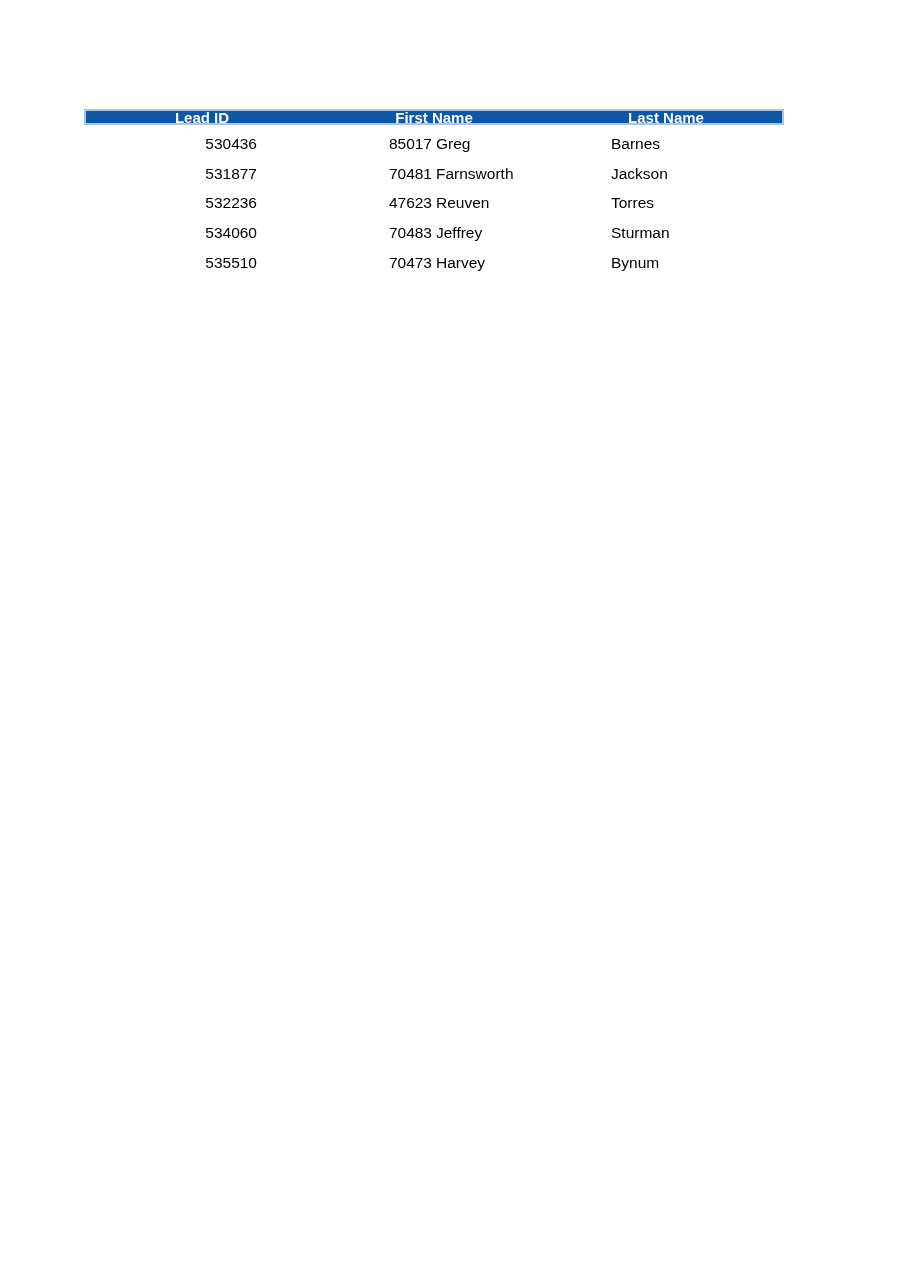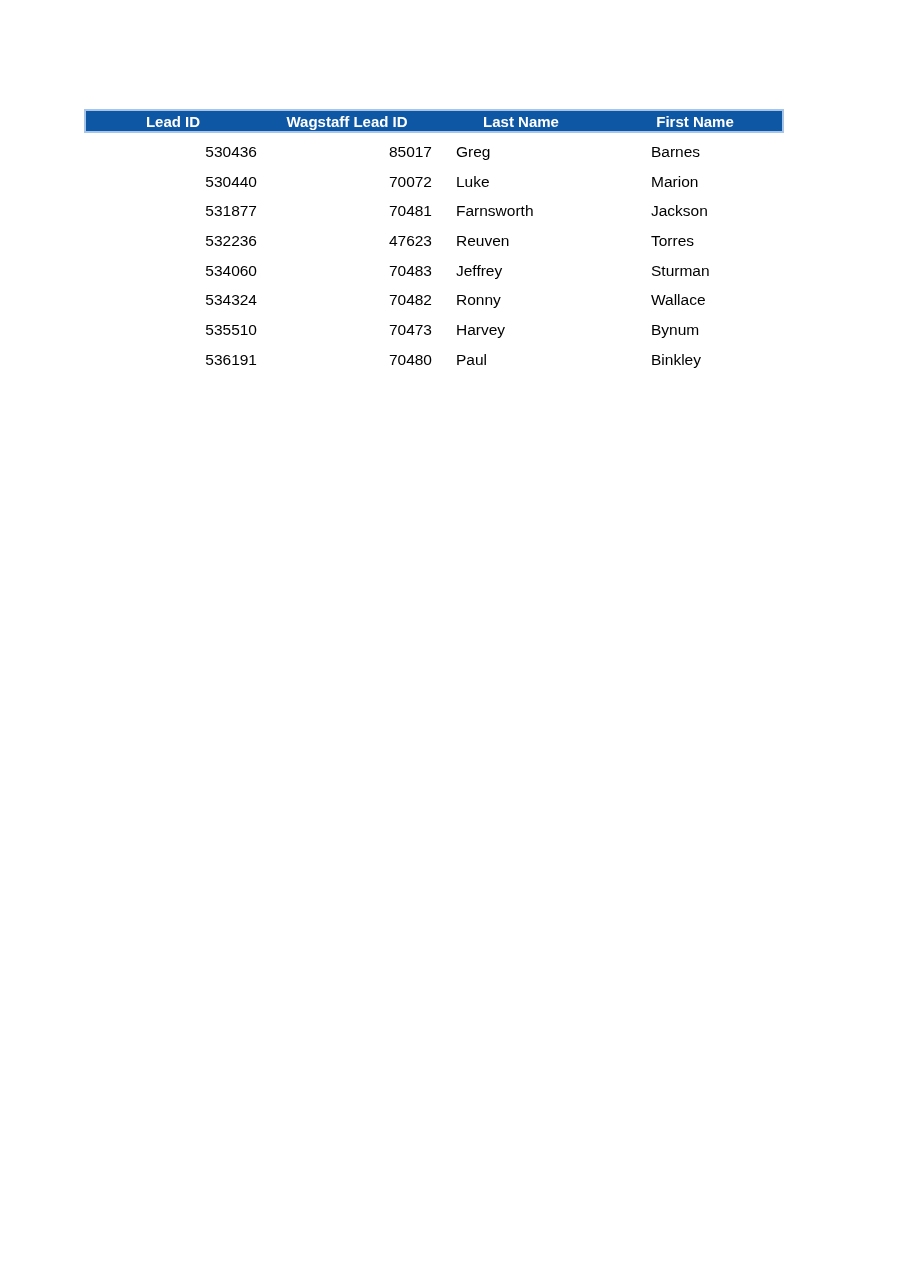--- a/index.html
+++ b/index.html
@@ -18,21 +18,21 @@
   }
   .lead-table {
     position: absolute;
     left: 84px;
     top: 109px;
     width: 700px;
   }
   .header-row {
     display: flex;
     width: 700px;
-    height: 24px;
+    height: 16px;
     background: var(--header-bg, #0E57A5);
     border: 2px solid var(--header-border, #A6C5E8);
   }
   .header-cell {
     flex: 1 1 25%;
     display: flex;
     align-items: center;
     justify-content: center;
     color: var(--header-text, #FFFFFF);
     font-size: 15px;
@@ -58,51 +58,43 @@
     white-space: nowrap;
     overflow: hidden;
   }
   .cell.num {
     text-align: right;
     padding-right: 2px;
   }
   .cell.txt {
     text-align: left;
     padding-left: 2px;
-    margin-left: 20px;
   }
 </style>
 </head>
 <body>
 
 <div class="page">
 
   <div class="lead-table">
 
     <div class="header-row">
       <div class="header-cell">Lead ID</div>
-      <div class="header-cell">Wagstaff Lead ID</div>
+      <div class="header-cell">First Name</div>
       <div class="header-cell">Last Name</div>
-      <div class="header-cell">First Name</div>
     </div>
 
     <div class="table-body">
   <div class="row">
     <div class="cell num">530436</div>
     <div class="cell num">85017</div>
     <div class="cell txt">Greg</div>
     <div class="cell txt">Barnes</div>
   </div>
 
-  <div class="row">
-    <div class="cell num">530440</div>
-    <div class="cell num">70072</div>
-    <div class="cell txt">Luke</div>
-    <div class="cell txt">Marion</div>
-  </div>
 
   <div class="row">
     <div class="cell num">531877</div>
     <div class="cell num">70481</div>
     <div class="cell txt">Farnsworth</div>
     <div class="cell txt">Jackson</div>
   </div>
 
   <div class="row">
     <div class="cell num">532236</div>
@@ -112,38 +104,26 @@
   </div>
 
 
   <div class="row">
     <div class="cell num">534060</div>
     <div class="cell num">70483</div>
     <div class="cell txt">Jeffrey</div>
     <div class="cell txt">Sturman</div>
   </div>
 
-  <div class="row">
-    <div class="cell num">534324</div>
-    <div class="cell num">70482</div>
-    <div class="cell txt">Ronny</div>
-    <div class="cell txt">Wallace</div>
-  </div>
 
 
   <div class="row">
     <div class="cell num">535510</div>
     <div class="cell num">70473</div>
     <div class="cell txt">Harvey</div>
     <div class="cell txt">Bynum</div>
   </div>
 
-  <div class="row">
-    <div class="cell num">536191</div>
-    <div class="cell num">70480</div>
-    <div class="cell txt">Paul</div>
-    <div class="cell txt">Binkley</div>
-  </div>
 </div>
 
   </div>
 
 </div>
 
 </body></html>

